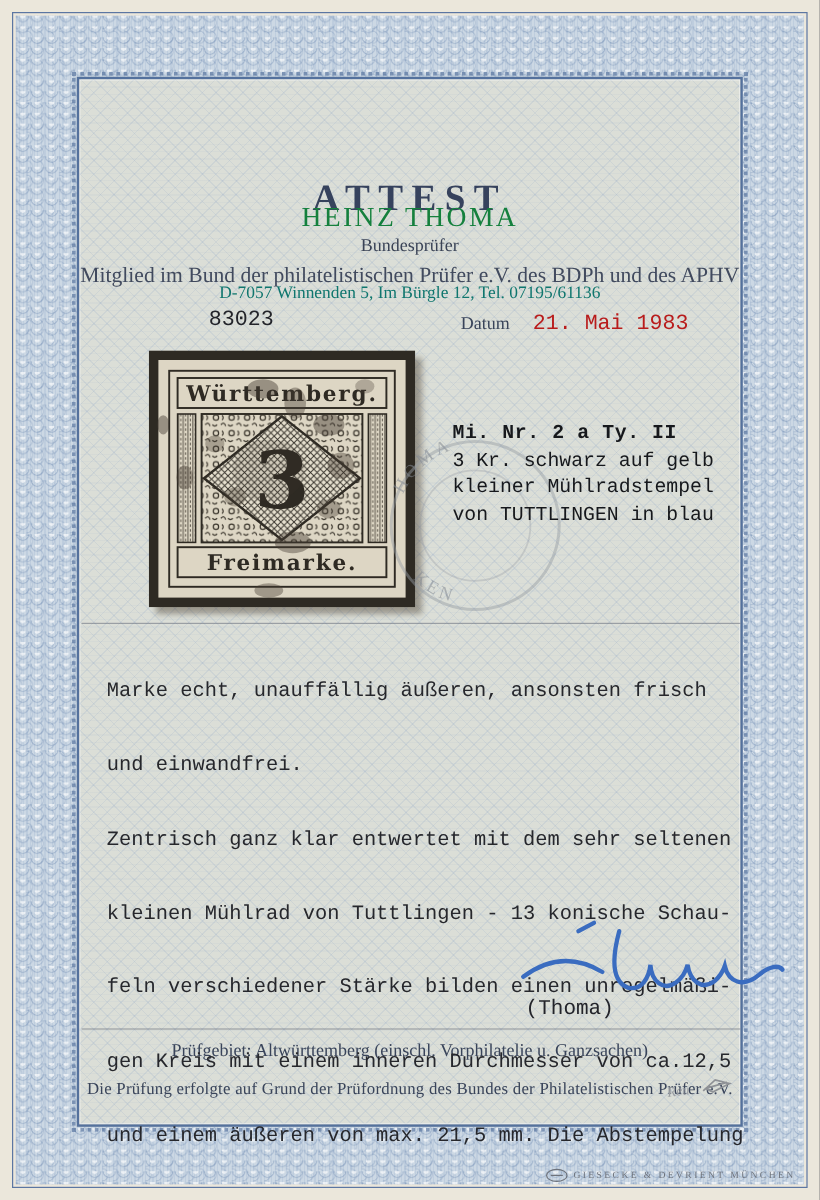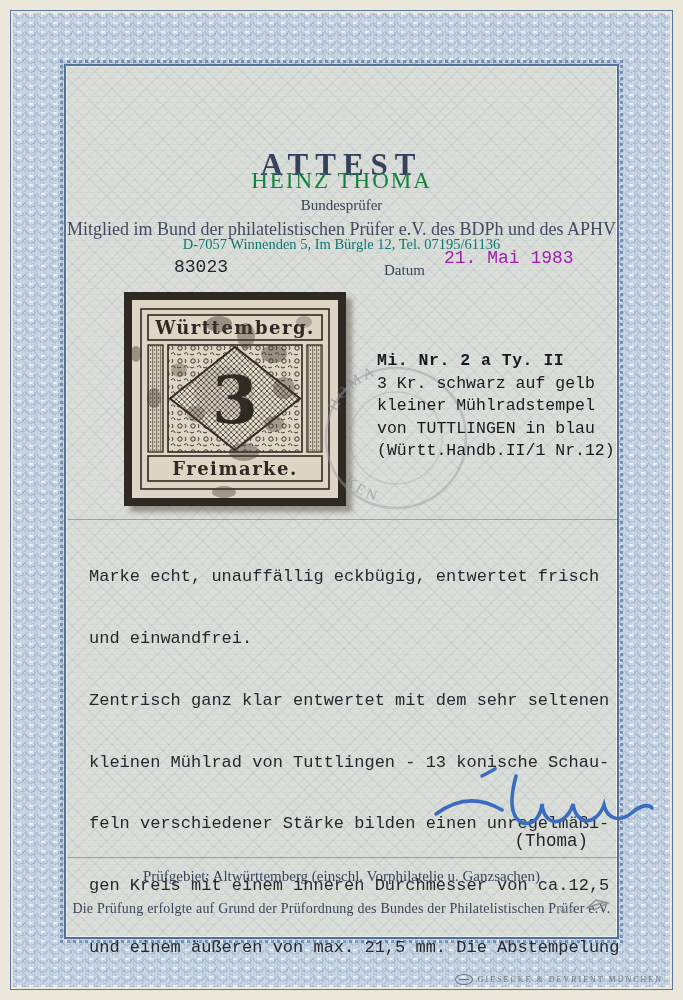--- a/index.html
+++ b/index.html
@@ -35,31 +35,31 @@
   .center{left:0; width:683px; text-align:center;}
   .title{top:104px; font-size:31px; font-weight:700; letter-spacing:7px; color:#36425d;margin-top:43px;}
   .name{top:168px; font-size:23px; font-weight:400; letter-spacing:2px; color:#15803d;}
   .role{top:197px; font-size:15px; color:#3a4356;}
   .membership{top:219px; font-size:18px; color:#414a5e;}
   .address{top:236px; font-size:14.5px; color:#0f766e;}
   .mono{font-family:"Liberation Mono", monospace;}
   .nr-label{left:147px; top:261px; font-size:15px; color:#7f1d1d;margin-top:36px;}
   .nr-value{left:174px; top:257px; font-size:18px; color:#23242a;}
   .datum-label{left:384px; top:262px; font-size:15px; color:#39445a;}
-  .datum-value{left:444px; top:248px; font-size:18px; color:#a21caf;text-align:right;}
+  .datum-value{left:444px; top:260px; font-size:18px; color:#b91c1c;text-align:right;}
   .stamp{left:124px; top:292px; width:222px; height:214px; box-shadow:6px 6px 5px rgba(75,64,48,.45); z-index:2;}
   .seal{left:308px; top:350px; width:176px; height:176px; z-index:3; opacity:.85;}
   .idblock{left:377px; top:350px; font-size:16.5px; line-height:22.5px; color:#16181c; z-index:4;}
   .idblock .b{font-weight:700; letter-spacing:.5px;}
   .rule{height:1px; background:rgba(100,108,122,.55);}
   .rule1{left:68px; top:519px; width:549px;}
   .rule2{left:68px; top:857px; width:549px;}
   .bodytext{left:89px; top:526px; font-size:17px; line-height:20.6px; color:#26272c; white-space:pre; z-index:2;}
   .sig{left:428px; top:762px; width:228px; height:76px; z-index:3;}
-  .thoma{left:438px; top:831px; width:150px; text-align:right; font-size:17.5px; color:#23242a;}
+  .thoma{left:438px; top:831px; width:150px; text-align:left; font-size:17.5px; color:#23242a;}
   .prufgebiet{top:868px; font-size:15px; color:#39445a;}
   .legal{top:901px; font-size:14px; color:#39445a; letter-spacing:.2px;}
   .pencil-note{left:556px; top:902px; font-size:12px; font-style:italic; color:#9a9da2; transform:rotate(-7deg); z-index:5;}
   .pencil-scribble{left:584px; top:896px; z-index:5;}
   .imprint{top:974px; right:20px; left:auto; display:flex; align-items:center; gap:5px;
            font-size:8px; letter-spacing:2px; color:#6e737c; font-family:Liberation Serif, serif;}
   .gd-logo{display:inline-block; width:16px; height:9px; border:1px solid #6e737c; border-radius:50%;
            position:relative;}
   .gd-logo::after{content:""; position:absolute; left:3px; right:3px; top:3.5px; height:1px; background:#6e737c;}
   svg text{font-family:"DejaVu Serif", serif;}
@@ -147,27 +147,26 @@
         <textPath href="#sealBottom">KEN</textPath>
       </text>
     </svg>
   </div>
 
   <div class="abs idblock mono">
     <div class="b">Mi. Nr. 2 a Ty. II</div>
     <div>3 Kr. schwarz auf gelb</div>
     <div>kleiner Mühlradstempel</div>
     <div>von TUTTLINGEN in blau</div>
-    <div>(Württ.Handb.II/1 Nr.12)</div>
   </div>
 
   <div class="abs rule rule1"></div>
 
   <div class="abs bodytext mono">
-    <div>Marke echt, unauffällig eckbügig, entwertet frisch</div>
+    <div>Marke echt, unauffällig äußeren, ansonsten frisch</div>
     <div>und einwandfrei.</div>
     <div>Zentrisch ganz klar entwertet mit dem sehr seltenen</div>
     <div>kleinen Mühlrad von Tuttlingen - 13 konische Schau-</div>
     <div>feln verschiedener Stärke bilden einen unregelmäßi-</div>
     <div>gen Kreis mit einem inneren Durchmesser von ca.12,5</div>
     <div>und einem äußeren von max. 21,5 mm. Die Abstempelung</div>
     <div>ist echt und besonders markant.</div>
     
     
     

